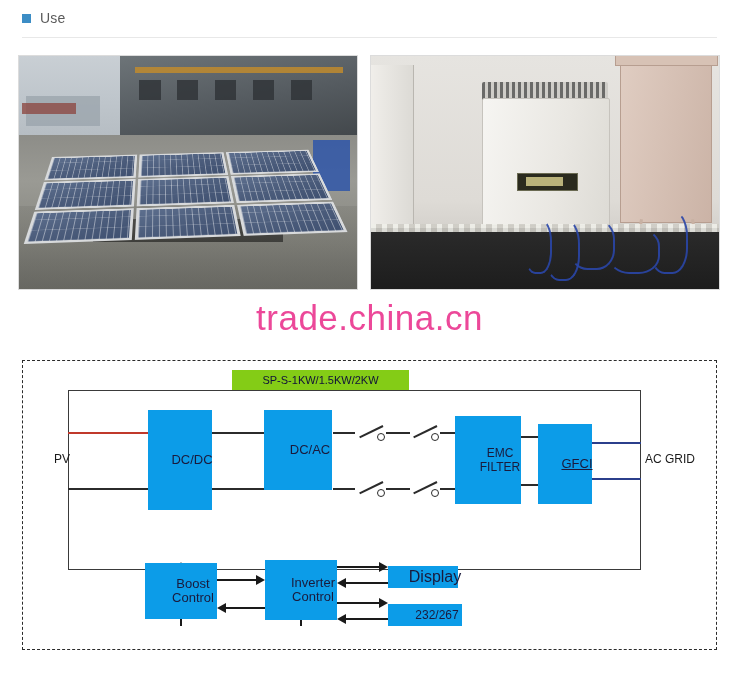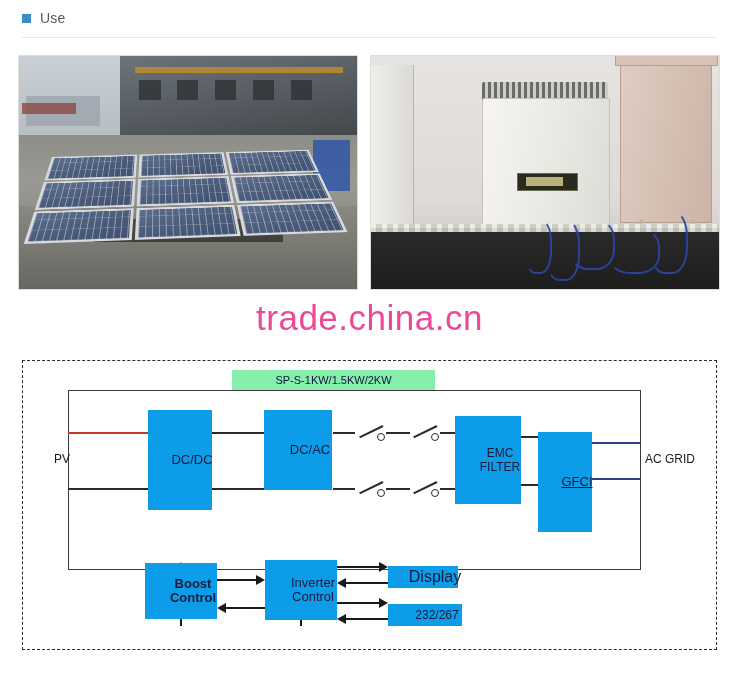--- a/index.html
+++ b/index.html
@@ -236,32 +236,32 @@
     text-align: center;
     font-size: 13px;
     line-height: 14px;
     box-sizing: border-box;
     white-space: pre-line;
     padding-left: 24px;
   }
   .title-blk {
     position: absolute;
     left: 232px; top: 22px;
-    width: 203px; height: 20px;
-    background: #86efac;
+    width: 177px; height: 20px;
+    background: #84cc16;
     color: #10103a;
     font-size: 11px;
     display: flex; align-items:center; justify-content:center;
   }
 
   #blk-dcdc   { left: 148px; top: 62px;  width: 64px;  height: 100px; }
   #blk-dcac   { left: 264px; top: 62px;  width: 68px;  height: 80px; }
   #blk-emc    { left: 455px; top: 68px;  width: 66px;  height: 88px;  font-size:12px; }
-  #blk-gfci   { left: 538px; top: 84px;  width: 54px;  height: 100px; text-decoration: underline; }
-  #blk-boost  { left: 145px; top: 215px; width: 72px;  height: 56px; font-weight: bold; }
+  #blk-gfci   { left: 538px; top: 76px;  width: 54px;  height: 80px; text-decoration: underline; }
+  #blk-boost  { left: 145px; top: 215px; width: 72px;  height: 56px; }
   #blk-inv    { left: 265px; top: 212px; width: 72px;  height: 60px; }
   #blk-disp   { left: 388px; top: 218px; width: 70px;  height: 22px; font-size:16px;}
   #blk-485    { left: 388px; top: 256px; width: 74px;  height: 22px; font-size:12px;}
 
   .wire {
     position: absolute;
     background: #2b2b2b;
   }
   .wire.h { height: 2px; }
   .wire.red { background: #c0392b; height: 2px; }

